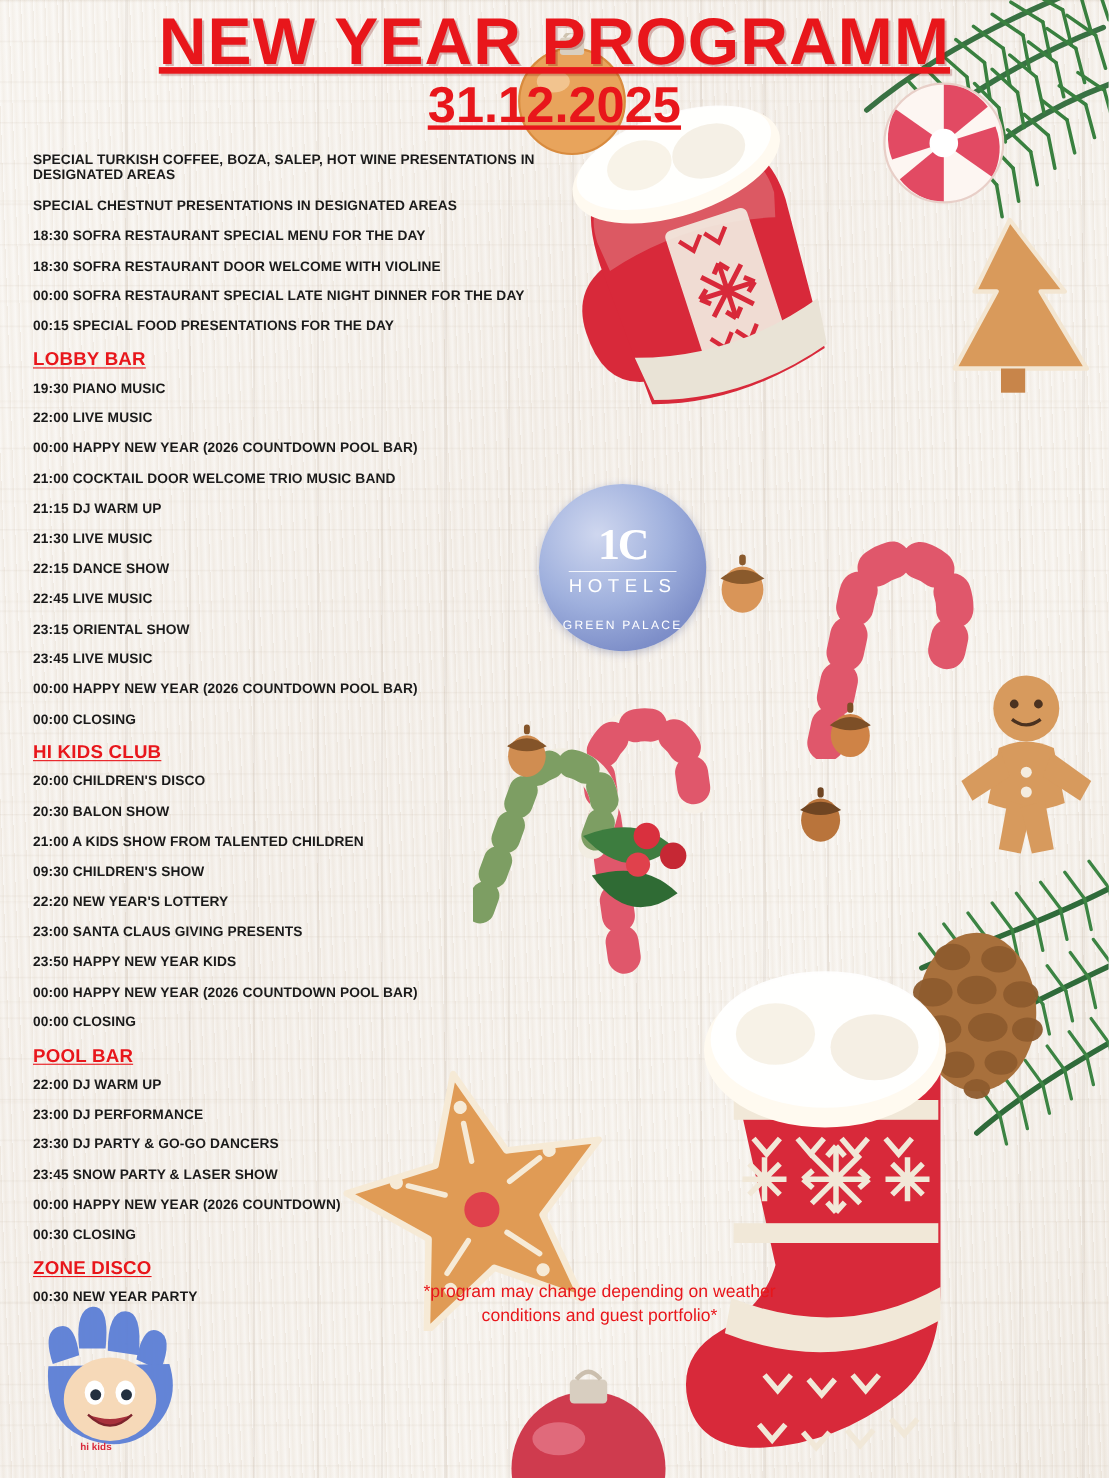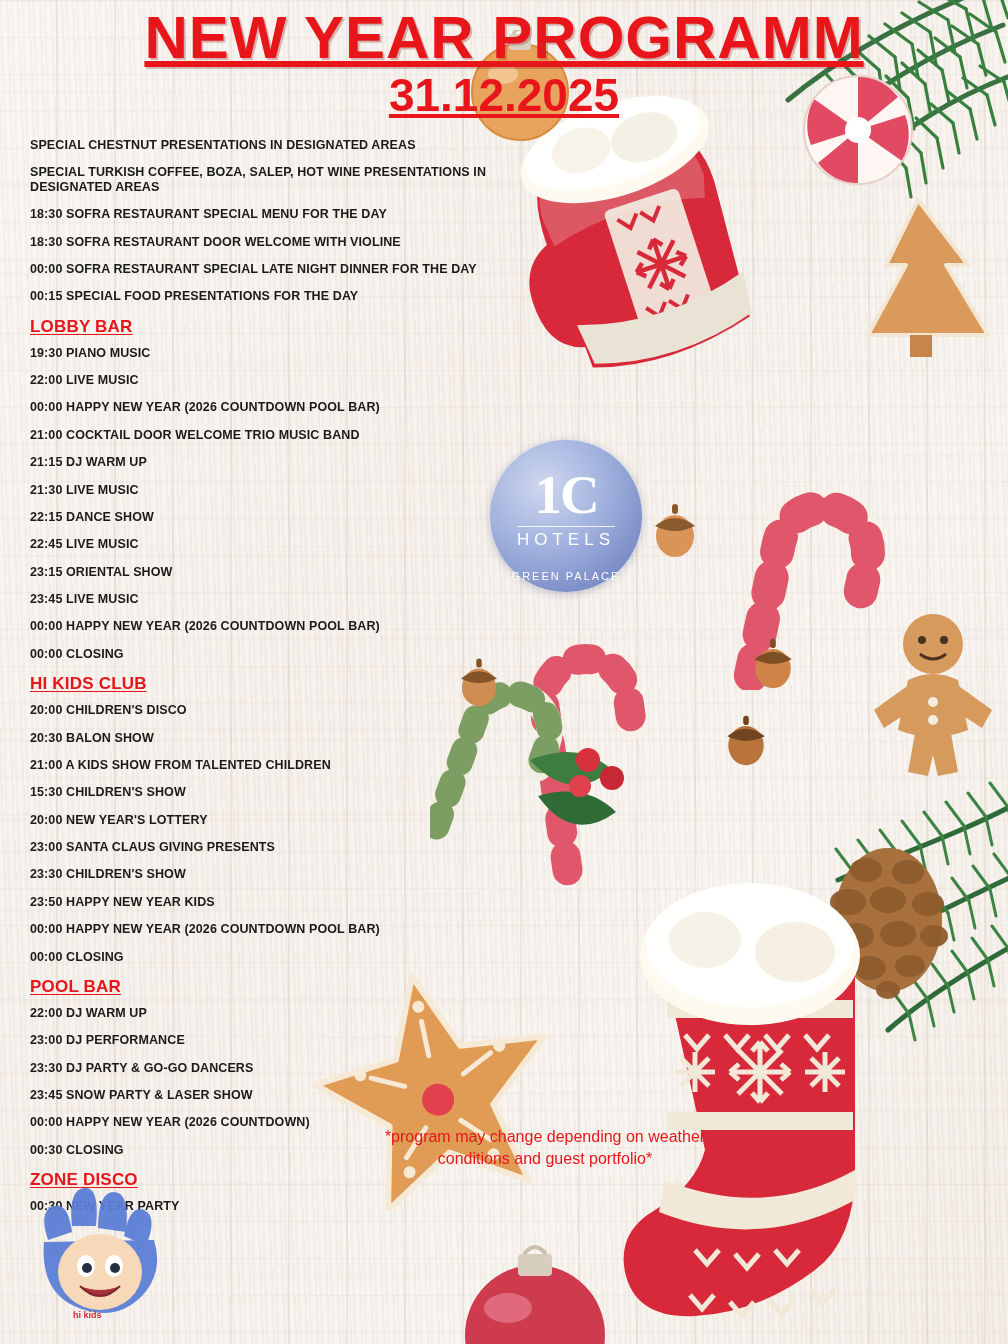--- a/index.html
+++ b/index.html
@@ -101,21 +101,21 @@
     color: #1a1a1a;
     margin: 0 0 13px 0;
     letter-spacing: 0.1px;
     line-height: 1.15;
   }
 
   
   #disclaimer {
     position: absolute;
     left: 360px;
-    top: 1126px;
+    top: 1164px;
     width: 370px;
     text-align: center;
     color: #e8161b;
     font-size: 16px;
     line-height: 1.35;
     z-index: 6;
   }
 
   
   #logo {
@@ -128,21 +128,21 @@
     background: radial-gradient(circle at 35% 30%, #cfd7ef 0%, #9fb0dd 45%, #7e8fc9 75%, #6d7fbc 100%);
     box-shadow: 0 2px 8px rgba(90,100,150,0.35);
     z-index: 4;
     display: flex;
     flex-direction: column;
     align-items: center;
     justify-content: center;
     color: #fff;
   }
   #logo .lg-mark {
-    font-size: 55px;
+    font-size: 40px;
     font-weight: bold;
     letter-spacing: -2px;
     line-height: 1;
     font-family: "Liberation Serif", serif;
     margin-top: 17px;
   }
   #logo .lg-hotels {
     font-size: 17px;
     letter-spacing: 5px;
     margin-top: 4px;
@@ -433,22 +433,22 @@
   </div>
 
   <div id="logo">
     <div class="lg-mark">1C</div>
     <div class="lg-hotels">HOTELS</div>
     <div class="lg-sub">GREEN PALACE</div>
   </div>
 
   <div id="program">
       <div class="section">
+        <div class="entry">SPECIAL TURKISH COFFEE, BOZA, SALEP, HOT WINE PRESENTATIONS IN DESIGNATED AREAS</div>
         <div class="entry">SPECIAL CHESTNUT PRESENTATIONS IN DESIGNATED AREAS</div>
-        <div class="entry">SPECIAL TURKISH COFFEE, BOZA, SALEP, HOT WINE PRESENTATIONS IN DESIGNATED AREAS</div>
         <div class="entry">18:30 SOFRA RESTAURANT SPECIAL MENU FOR THE DAY</div>
         <div class="entry">18:30 SOFRA RESTAURANT DOOR WELCOME WITH VIOLINE</div>
         <div class="entry">00:00 SOFRA RESTAURANT SPECIAL LATE NIGHT DINNER FOR THE DAY</div>
         <div class="entry">00:15 SPECIAL FOOD PRESENTATIONS FOR THE DAY</div>
       </div>
       <div class="section">
         <div class="section-title">LOBBY BAR</div>
         <div class="entry">19:30 PIANO MUSIC</div>
         <div class="entry">22:00 LIVE MUSIC</div>
         <div class="entry">00:00 HAPPY NEW YEAR (2026 COUNTDOWN POOL BAR)</div>
@@ -462,24 +462,23 @@
         <div class="entry">23:15 ORIENTAL SHOW</div>
         <div class="entry">23:45 LIVE MUSIC</div>
         <div class="entry">00:00 HAPPY NEW YEAR (2026 COUNTDOWN POOL BAR)</div>
         <div class="entry">00:00 CLOSING</div>
       </div>
       <div class="section">
         <div class="section-title">HI KIDS CLUB</div>
         <div class="entry">20:00 CHILDREN'S DISCO</div>
         <div class="entry">20:30 BALON SHOW</div>
         <div class="entry">21:00 A KIDS SHOW FROM TALENTED CHILDREN</div>
-        <div class="entry">15:30 CHILDREN'S SHOW</div>
-        <div class="entry">20:00 NEW YEAR'S LOTTERY</div>
+        <div class="entry">09:30 CHILDREN'S SHOW</div>
+        <div class="entry">22:20 NEW YEAR'S LOTTERY</div>
         <div class="entry">23:00 SANTA CLAUS GIVING PRESENTS</div>
-        <div class="entry">23:30 CHILDREN'S SHOW</div>
         <div class="entry">23:50 HAPPY NEW YEAR KIDS</div>
         <div class="entry">00:00 HAPPY NEW YEAR (2026 COUNTDOWN POOL BAR)</div>
         <div class="entry">00:00 CLOSING</div>
       </div>
       <div class="section">
         <div class="section-title">POOL BAR</div>
         <div class="entry">22:00 DJ WARM UP</div>
         <div class="entry">23:00 DJ PERFORMANCE</div>
         <div class="entry">23:30 DJ PARTY &amp; GO-GO DANCERS</div>
         <div class="entry">23:45 SNOW PARTY &amp; LASER SHOW</div>

